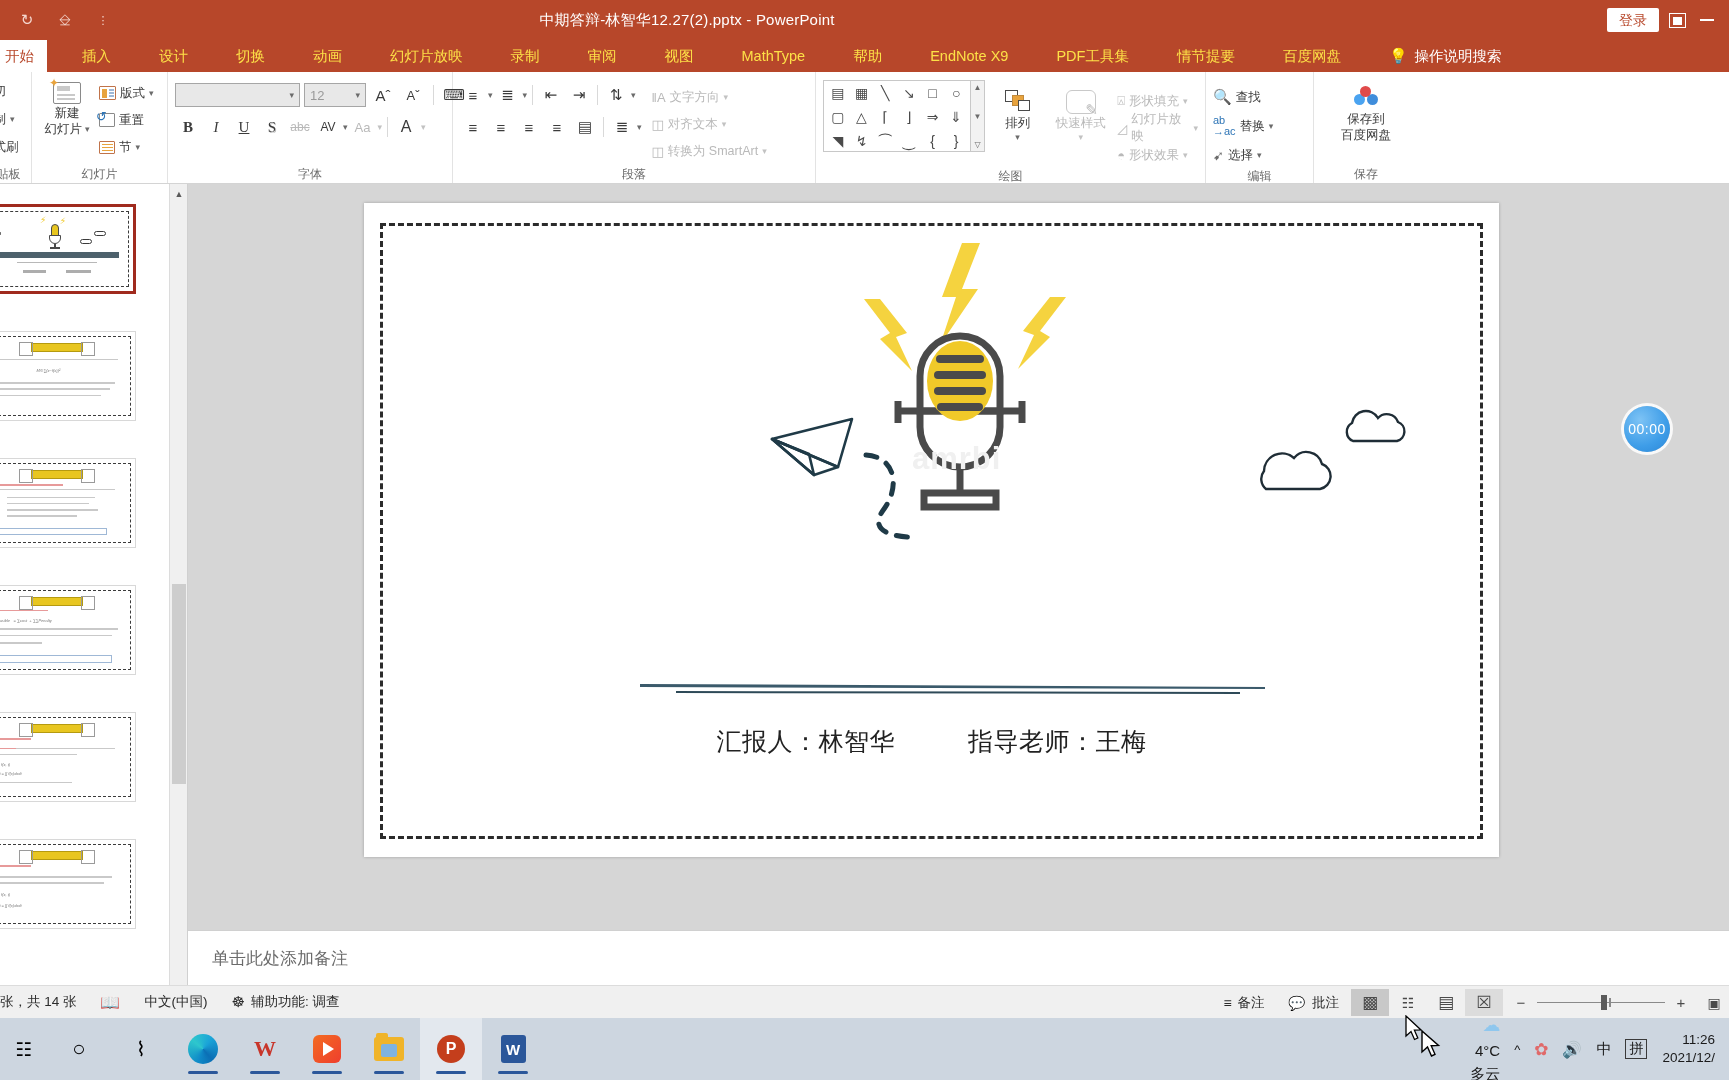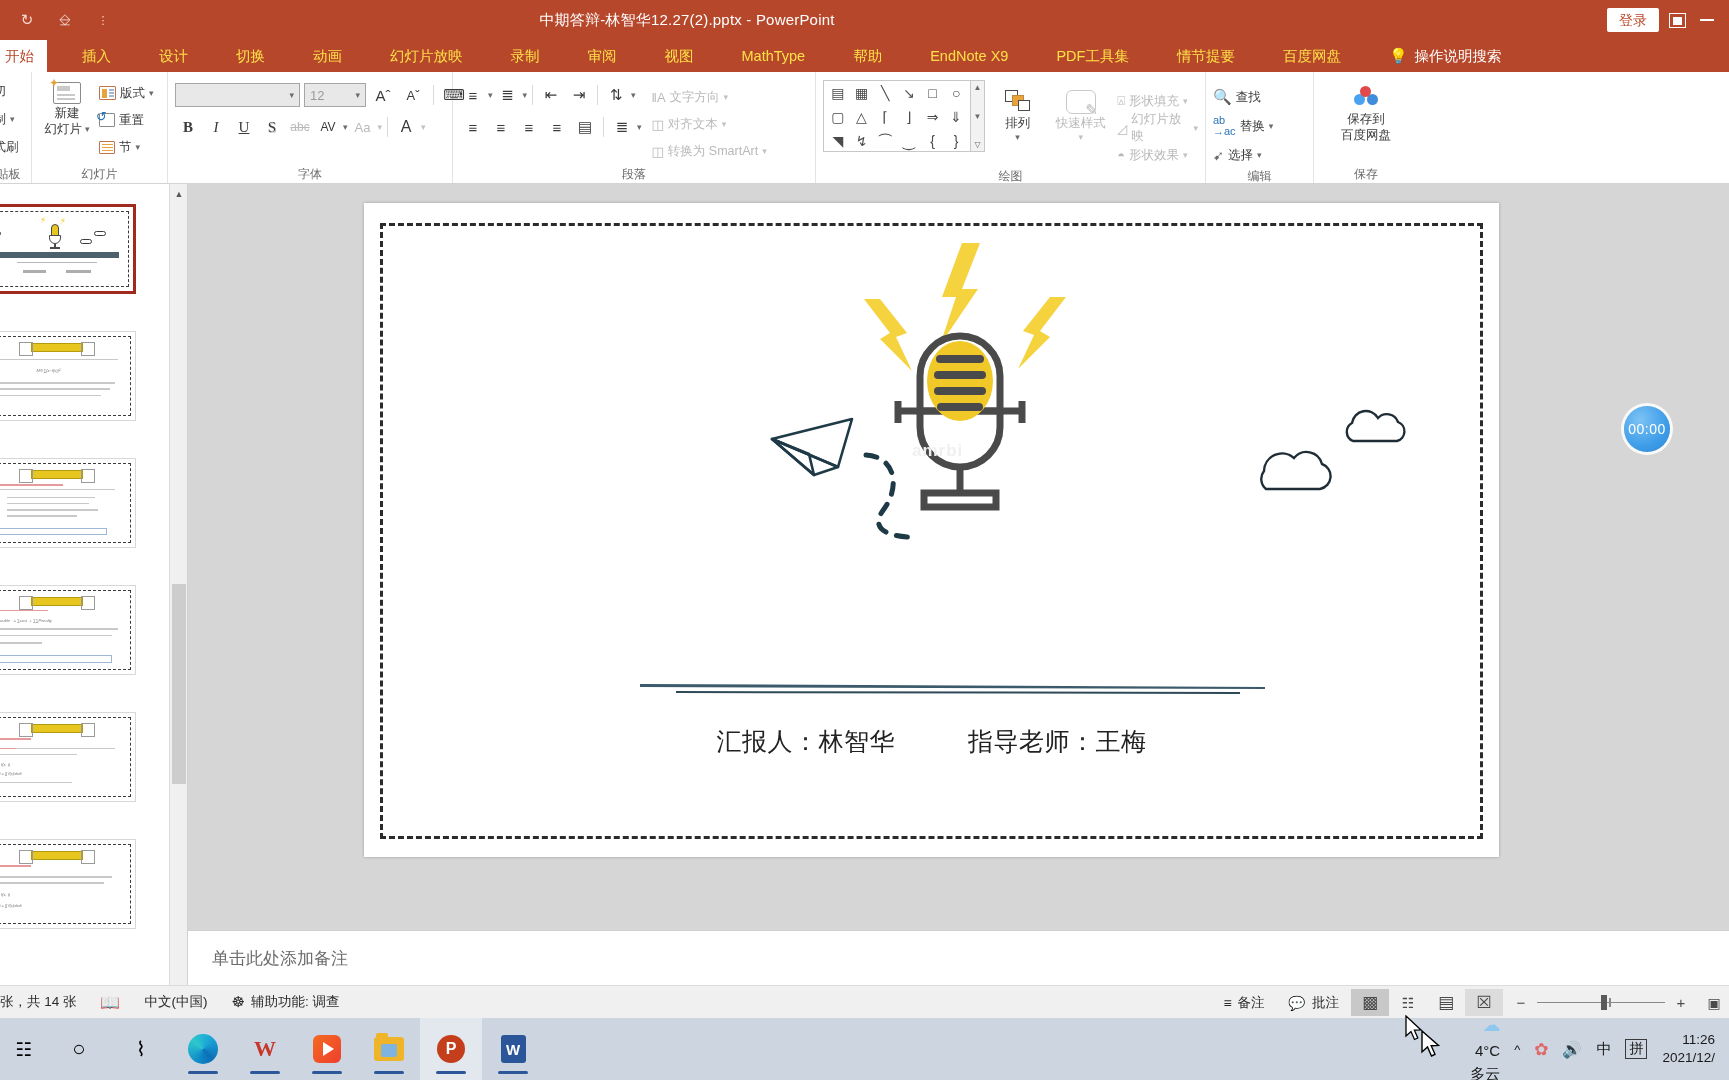--- a/index.html
+++ b/index.html
@@ -179,21 +179,21 @@
   #title-rule { position:absolute; left: 276px; top: 478px; width: 625px; height: 14px; }
   #slide-credits {
     position:absolute; left:0; right:0; top: 522px; text-align:center;
     font-size: 25px; color: #222; letter-spacing: .5px;
   }
   #slide-credits span.gap { display:inline-block; width: 58px; }
 
   #mic-art { position:absolute; left: 486px; top: 38px; width: 230px; height: 290px; }
   #plane-art { position:absolute; left: 404px; top: 210px; width: 180px; height: 130px; }
   #clouds-art { position:absolute; left: 890px; top: 190px; width: 190px; height: 120px; }
-  #wm { position:absolute; left: 548px; top: 238px; font-size: 17px; color: #f0f0f0; font-weight:bold; letter-spacing:1px; }
+  #wm { position:absolute; left: 548px; top: 238px; font-size: 31px; color: #f0f0f0; font-weight:bold; letter-spacing:1px; }
 
   #timer-badge {
     position:absolute; right: 59px; top: 222px; width: 46px; height: 46px; border-radius: 50%;
     background: radial-gradient(circle at 35% 30%, #7dc3f5 0%, #3e9de8 60%, #2b86d6 100%);
     box-shadow: 0 0 0 3px rgba(255,255,255,.85);
     display:flex; align-items:center; justify-content:center;
     color:#ffffff; font-size:14px; letter-spacing:.5px;
   }
 
   

